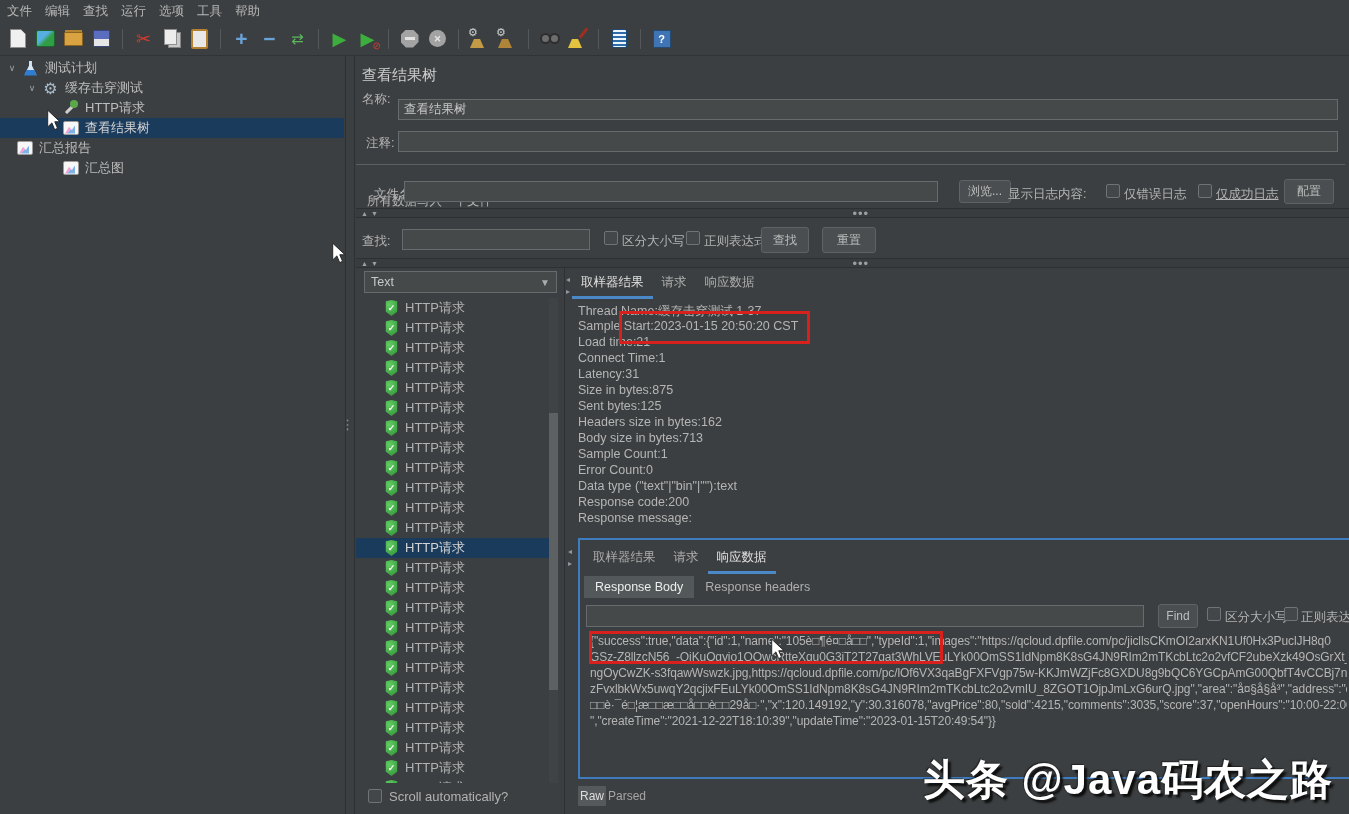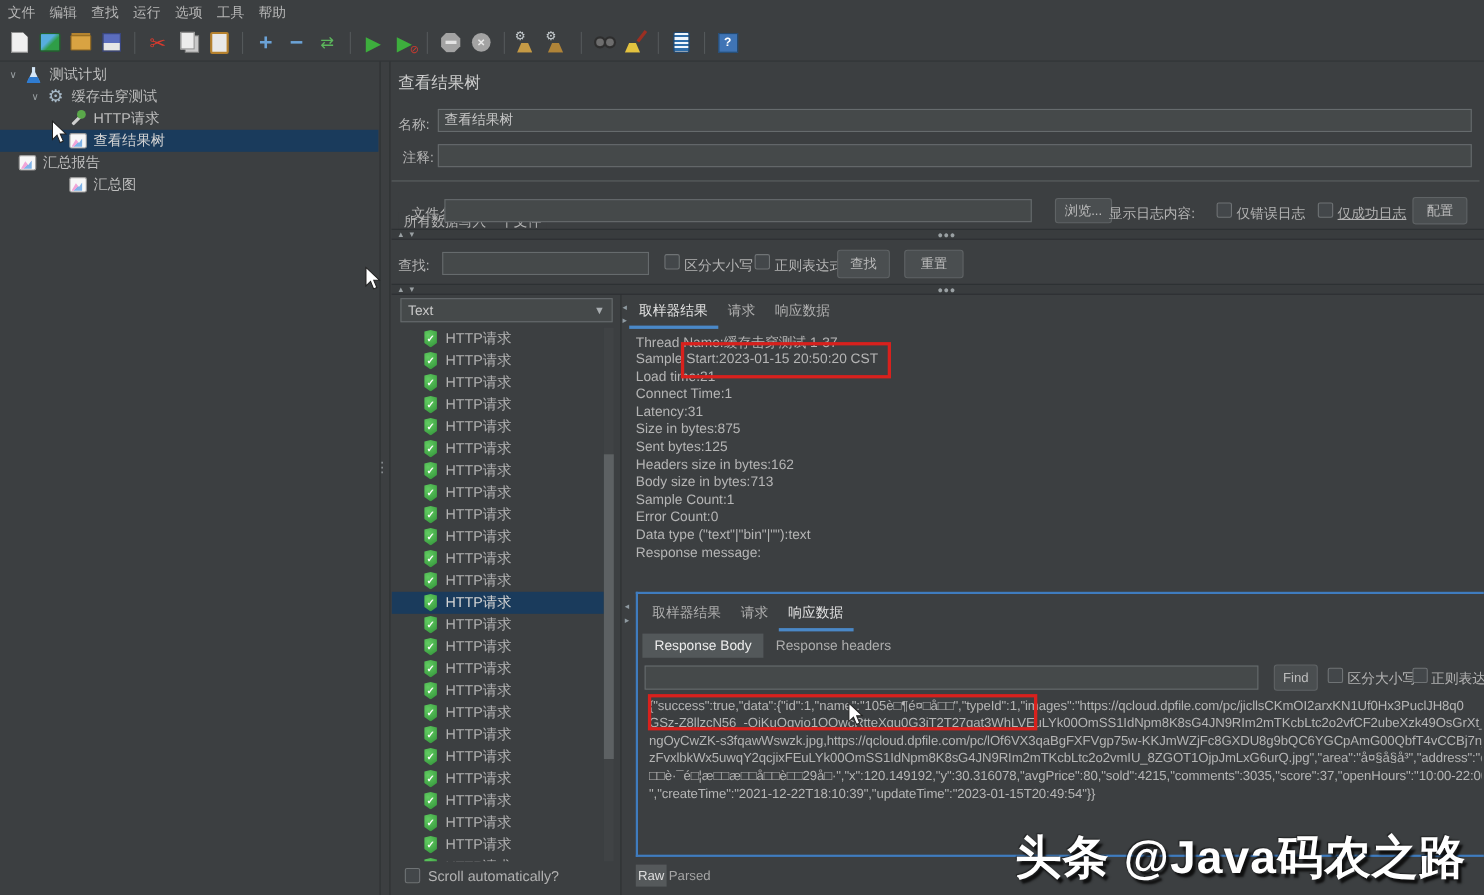--- a/index.html
+++ b/index.html
@@ -238,21 +238,21 @@
       <span>汇总图</span>
     </div>
   </div>
 
 <div class="vline" style="left:345px; top:56px; bottom:0;"></div>
 <div class="vline" style="left:354px; top:56px; bottom:0;"></div>
 <div class="grip-v" style="left:341px; top:422px;">⋮</div>
 
 <div class="abs" style="left:362px; top:66px; font-size:15px; color:#cdcdcd;">查看结果树</div>
 
-<div class="abs lbl" style="left:362px; top:105px;text-align:center;">名称:</div>
+<div class="abs lbl" style="left:362px; top:91px;text-align:center;">名称:</div>
 <input class="inp" style="left: 398px; top: 99px; width: 940px; height: 21px;" value="查看结果树">
 
 <div class="abs lbl" style="left:366px; top:135px;">注释:</div>
 <input class="inp" style="left: 398px; top: 131px; width: 940px; height: 21px;" value="">
 
 <div class="groupline" style="left:356px; top:164px; width:989px;"></div>
 <div class="grouptitle" style="left:362px; top:157px;margin-top:36px;">所有数据写入一个文件</div>
 
 <div class="abs lbl" style="left:374px; top:186px;">文件名</div>
 <input class="inp" style="left: 404px; top: 181px; width: 534px; height: 21px;" value="">
@@ -411,20 +411,21 @@
     <div class="line">Load time:21</div>
     <div class="line">Connect Time:1</div>
     <div class="line">Latency:31</div>
     <div class="line">Size in bytes:875</div>
     <div class="line">Sent bytes:125</div>
     <div class="line">Headers size in bytes:162</div>
     <div class="line">Body size in bytes:713</div>
     <div class="line">Sample Count:1</div>
     <div class="line">Error Count:0</div>
     <div class="line">Data type ("text"|"bin"|""):text</div>
+    <div class="line">Response code:200</div>
     <div class="line">Response message:</div>
   </div>
 <div class="redbox" style="left:619px; top:311px; width:191px; height:33px;"></div>
 
 <div id="focuspanel"></div>
 <div class="collapse-arrows" style="left:568px; top:546px;">◂<br>▸</div>
 
 <div class="tabsrow" style="left:584px; top:545px;" id="lowertabs">
     <span class="tab">取样器结果</span>
     <span class="tab">请求</span>

